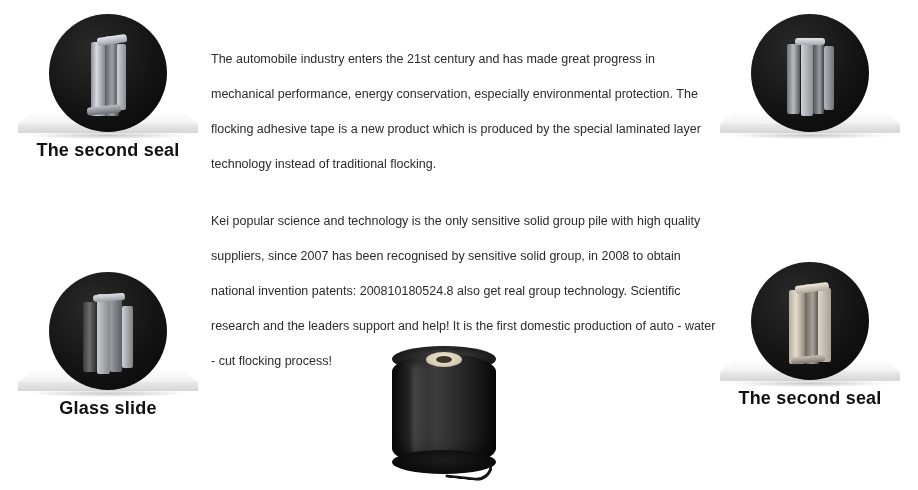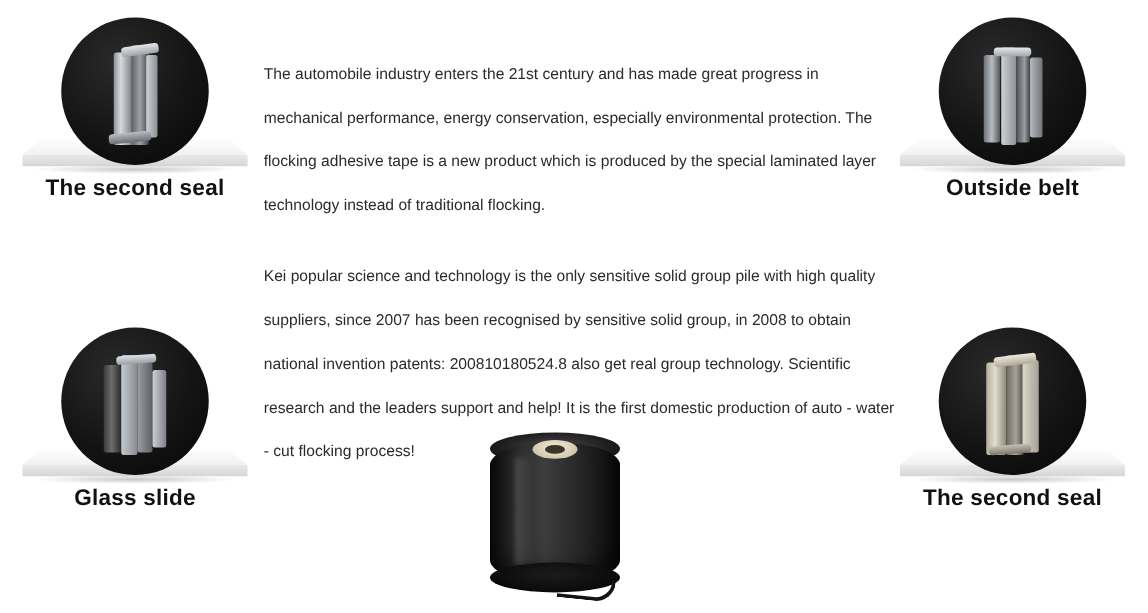--- a/index.html
+++ b/index.html
@@ -69,21 +69,21 @@
     font-size: 18px;
     font-weight: bold;
     color: #111;
     margin-top: 2px;
     letter-spacing: 0.2px;
   }
 
   
   #prod-second-seal-tl { left: 8px;  top: 14px;  }
   #prod-outside-belt   { left: 710px; top: 14px; }
-  #prod-glass-slide    { left: 8px;  top: 262px; }
+  #prod-glass-slide    { left: 8px;  top: 272px; }
   #prod-second-seal-br { left: 710px; top: 262px; }
 
   
   .article {
     position: absolute;
     left: 211px;
     top: 42px;
     width: 508px;
   }
   .article p {
@@ -182,21 +182,20 @@
     <div class="strip" style="left:50px; top:24px; width:12px; height:78px; background:linear-gradient(90deg,#cfd2d5 0%,#8d9094 100%);"></div>
     <div class="strip" style="left:62px; top:26px; width:11px; height:74px; background:linear-gradient(90deg,#4c4f53 0%,#9a9da1 60%,#3d4044 100%);"></div>
     <div class="strip" style="left:73px; top:32px; width:10px; height:64px; background:linear-gradient(90deg,#b5b8bc 0%,#717478 100%);"></div>
     <div class="strip" style="left:44px; top:24px; width:30px; height:7px; background:linear-gradient(180deg,#e6e8eb 0%,#a5a8ad 100%); border-radius:3px;"></div>
   </div>
   <div class="pedestal">
     <div class="top"></div>
       <div class="front"></div>
       <div class="shadow"></div>
   </div>
-  <div class="caption">Outside belt</div>
 </div>
 
 <div class="product" id="prod-glass-slide">
   <div class="product-disc">
     <div class="strip" style="left:34px; top:30px; width:14px; height:70px; background:linear-gradient(90deg,#3a3a3a 0%,#6d6d6d 45%,#2b2b2b 100%);"></div>
     <div class="strip" style="left:48px; top:22px; width:13px; height:80px; background:linear-gradient(90deg,#c6c9cd 0%,#878a8e 100%);"></div>
     <div class="strip" style="left:61px; top:26px; width:12px; height:74px; background:linear-gradient(90deg,#9b9ea2 0%,#5c5f63 100%);"></div>
     <div class="strip" style="left:73px; top:34px; width:11px; height:62px; background:linear-gradient(90deg,#cdd0d4 0%,#7d8084 100%);"></div>
     <div class="strip" style="left:44px; top:22px; width:32px; height:7px; background:linear-gradient(180deg,#dfe2e6 0%,#9a9da2 100%); border-radius:3px; transform:rotate(-4deg);"></div>
   </div>

